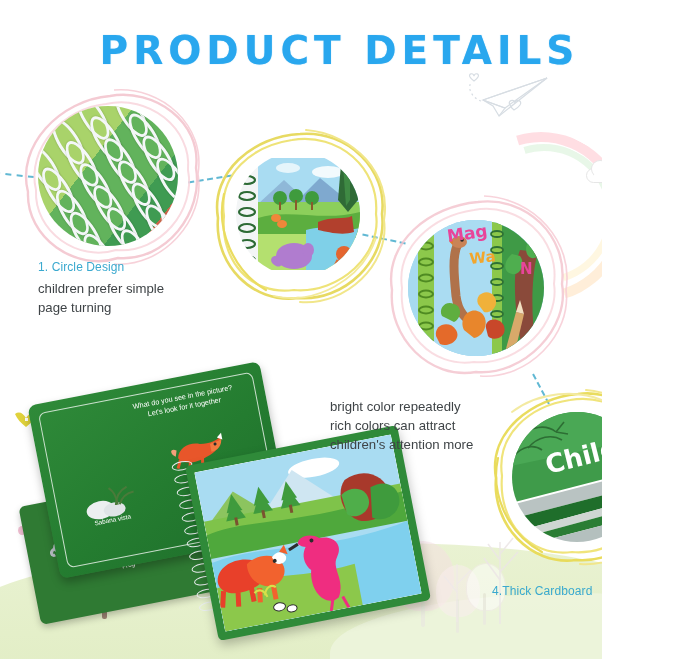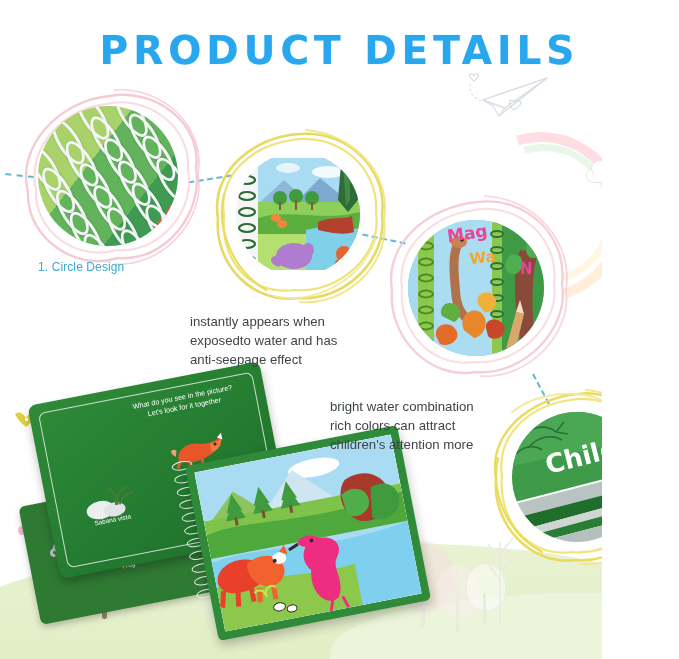--- a/index.html
+++ b/index.html
@@ -575,30 +575,30 @@
         <g fill="#ffffff" stroke="#2f2f2f" stroke-width="1">
           <ellipse cx="58" cy="148" rx="6" ry="4"></ellipse>
             <ellipse cx="70" cy="152" rx="5" ry="3.5"></ellipse>
         </g>
       </svg>
     </div>
   </div>
 
   <div class="block" id="b1">
     <div class="blk-title">1. Circle Design</div>
+    <div class="blk-body">children prefer simple
+page turning</div>
   </div>
 
   <div class="block" id="b2">
-    <div class="blk-body">instantly appears when
-exposedto water and has
-anti-seepage effect</div>
   </div>
 
   <div class="block" id="b3">
-    <div class="blk-body">bright water combination
+    <div class="blk-body">bright color repeatedly
 rich colors can attract
 children's attention more</div>
   </div>
 
   <div class="block" id="b4">
+    <div class="blk-title">4.Thick Cardboard</div>
   </div>
 
 </div>
 
 </body></html>

